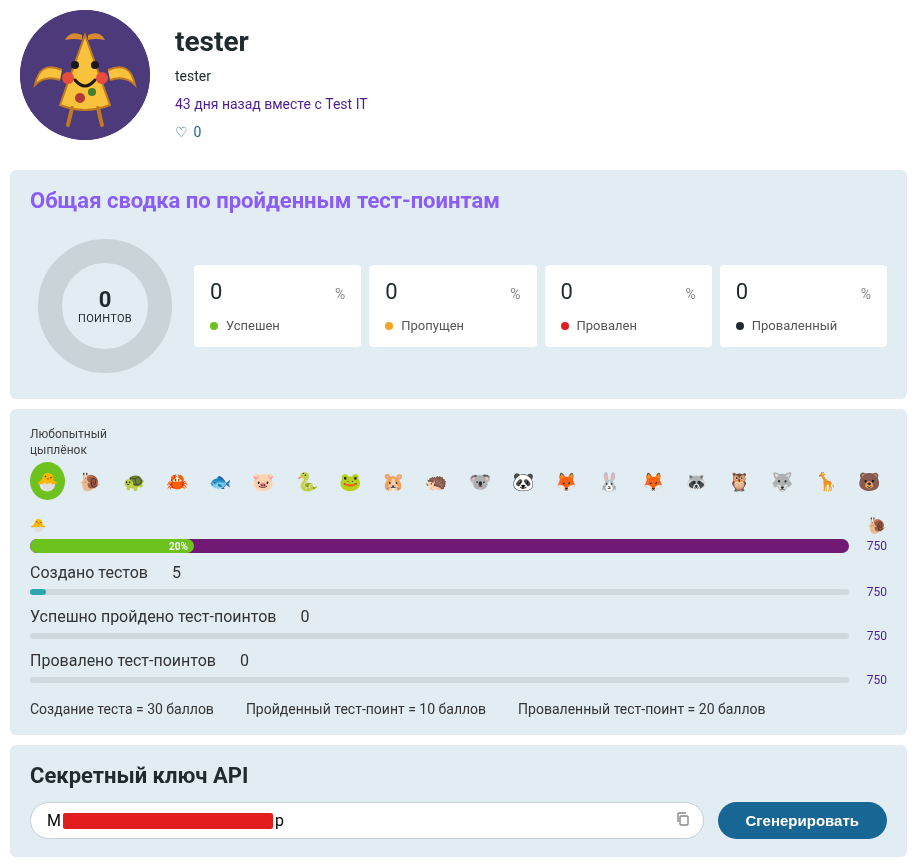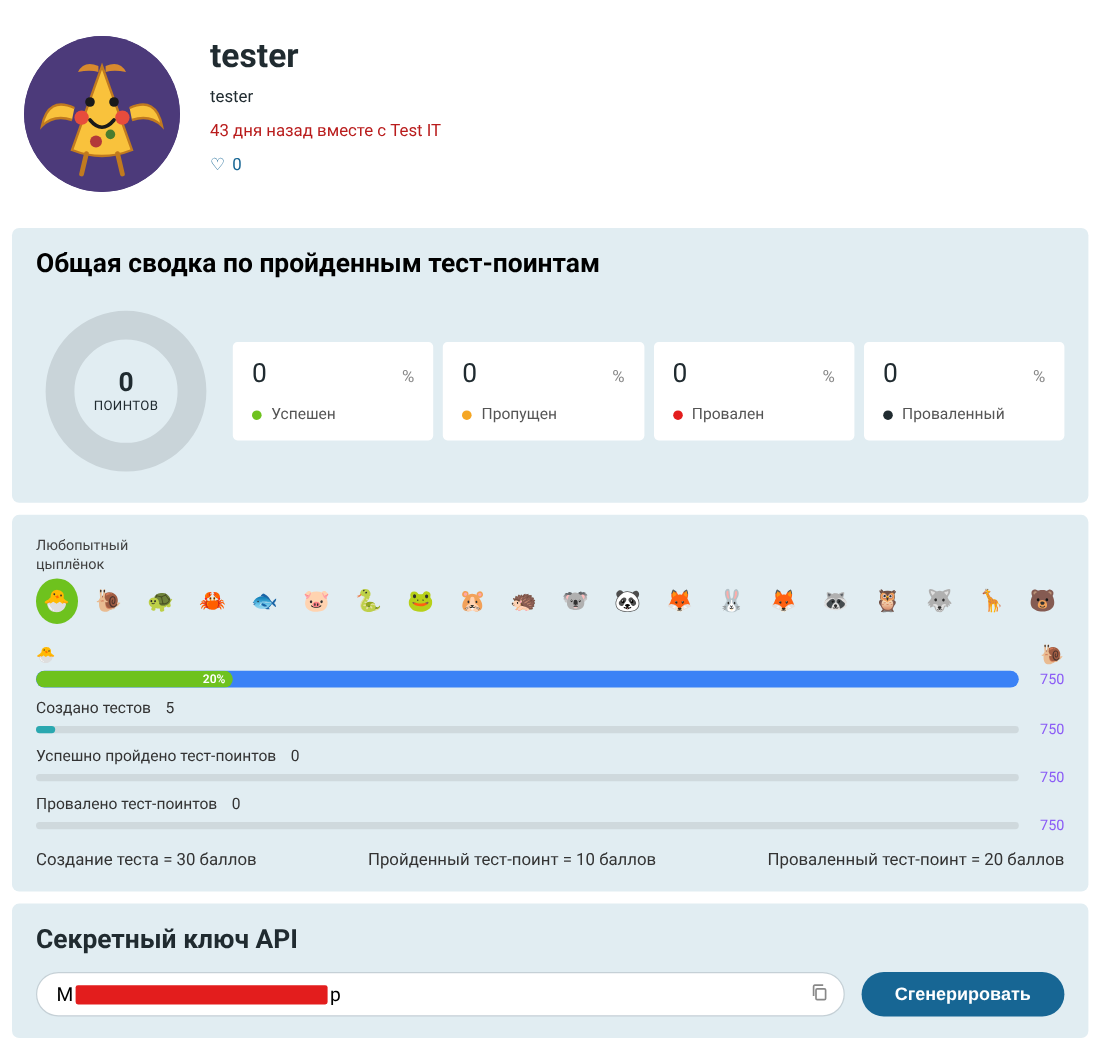--- a/index.html
+++ b/index.html
@@ -1,29 +1,29 @@
 <!DOCTYPE html>
 <html><head>
 <meta charset="utf-8">
 <style>
 * { box-sizing: border-box; margin: 0; padding: 0; }
 body { font-family: -apple-system, BlinkMacSystemFont, "Segoe UI", Roboto, sans-serif; background: #fff; width: 917px; }
 .card { background: #e1edf2; border-radius: 6px; margin: 10px; padding: 18px 20px; }
 
 
-.profile-header { display: flex; align-items: flex-start; padding: 10px 20px 20px; margin-top: 20px; }
+.profile-header { display: flex; align-items: flex-end; padding: 10px 20px 20px; }
 .avatar { width: 130px; height: 130px; border-radius: 50%; background: #4c3a7a; margin-right: 25px; display: flex; align-items: center; justify-content: center; overflow: hidden; }
 .profile-info h1 { font-size: 28px; font-weight: 700; color: #202b30; margin-bottom: 10px; }
 .profile-info .username { font-size: 14px; color: #202b30; margin-bottom: 12px; }
-.profile-info .tenure { font-size: 14px; color: #b91c1c; margin-bottom: 12px; }
+.profile-info .tenure { font-size: 14px; color: #4c1d95; margin-bottom: 12px; }
 .likes { display: flex; align-items: center; gap: 6px; color: #176694; font-size: 14px; }
 .heart-icon { color: #176694; }
 
 
-.summary h2 { font-size: 22px; font-weight: 700; color: #000000; margin-bottom: 18px; }
+.summary h2 { font-size: 22px; font-weight: 700; color: #8b5cf6; margin-bottom: 18px; }
 .summary-body { display: flex; align-items: center; gap: 14px; }
 .ring { width: 150px; height: 150px; position: relative; display: flex; align-items: center; justify-content: center; flex-shrink: 0; }
 .ring-svg { position: absolute; inset: 0; }
 .ring-text { text-align: center; z-index: 1; }
 .ring-text .num { font-size: 22px; font-weight: 700; color: #202b30; }
 .ring-text .lbl { font-size: 11px; color: #202b30; text-transform: uppercase; letter-spacing: 0.3px; }
 .stats { display: flex; gap: 8px; flex: 1; }
 .stat-box { background: #fff; border-radius: 4px; padding: 14px 16px; flex: 1; }
 .stat-top { display: flex; justify-content: space-between; align-items: baseline; margin-bottom: 14px; }
 .stat-top .val { font-size: 22px; color: #202b30; }
@@ -34,30 +34,30 @@
 
 .level h2 { font-size: 22px; font-weight: 700; color: #202b30; margin-bottom: 8px; }
 .level-name { font-size: 12px; color: #404040; line-height: 1.3; margin-bottom: 4px; }
 .badges { display: flex; gap: 8px; margin-bottom: 16px; flex-wrap: nowrap; }
 .badge { width: 38px; height: 38px; border-radius: 50%; display: flex; align-items: center; justify-content: center; font-size: 18px; }
 .badge.active { background: #6ec21e; }
 .progress-section { margin-bottom: 10px; }
 .progress-header { display: flex; align-items: center; gap: 6px; font-size: 13px; color: #333; margin-bottom: 4px; }
 .progress-header .right-icon { margin-left: auto; font-size: 16px; }
 .progress-bar-wrap { display: flex; align-items: center; gap: 8px; }
-.progress-bar { flex: 1; height: 14px; background: #3b82f6; border-radius: 8px; position: relative; overflow: hidden; }
+.progress-bar { flex: 1; height: 14px; background: #701a75; border-radius: 8px; position: relative; overflow: hidden; }
 .progress-fill { height: 100%; background: #6ec21e; border-radius: 8px; position: relative; display: flex; align-items: center; justify-content: flex-end; padding-right: 6px; color: #fff; font-size: 10px; font-weight: 600; }
-.progress-max { font-size: 12px; color: #8b5cf6; min-width: 30px; text-align: right; }
+.progress-max { font-size: 12px; color: #4c1d95; min-width: 30px; text-align: right; }
 .stat-row { margin-bottom: 8px; }
-.stat-row-label { font-size: 13px; color: #333; margin-bottom: 3px; display: flex; gap: 12px; }
+.stat-row-label { font-size: 16px; color: #333; margin-bottom: 3px; display: flex; gap: 24px; }
 .stat-row-label .val { color: #333; }
 .thin-bar-wrap { display: flex; align-items: center; gap: 8px; }
 .thin-bar { flex: 1; height: 6px; background: #cfd9dd; border-radius: 4px; position: relative; }
 .thin-fill { height: 100%; background: #2aa8b0; border-radius: 4px; }
-.points-key { font-size: 14px; color: #333; margin-top: 14px; display: flex; gap: 32px; flex-wrap: wrap; justify-content: space-between; }
+.points-key { font-size: 14px; color: #333; margin-top: 14px; display: flex; gap: 32px; flex-wrap: wrap; }
 
 
 .api h2 { font-size: 22px; font-weight: 700; color: #202b30; margin-bottom: 14px; }
 .api-row { display: flex; gap: 14px; align-items: center; }
 .api-input-wrap { flex: 1; position: relative; background: #fff; border: 1px solid #c5d0d6; border-radius: 20px; padding: 8px 40px 8px 16px; display: flex; align-items: center; }
 .api-redact { display: inline-block; background: #e31d1d; height: 16px; border-radius: 2px; width: 210px; margin: 0 2px; }
 .copy-icon { position: absolute; right: 12px; color: #888; cursor: pointer; }
 .gen-btn { background: #176694; color: #fff; border: none; border-radius: 20px; padding: 10px 28px; font-size: 15px; font-weight: 600; cursor: pointer; }
 </style>
 </head>

